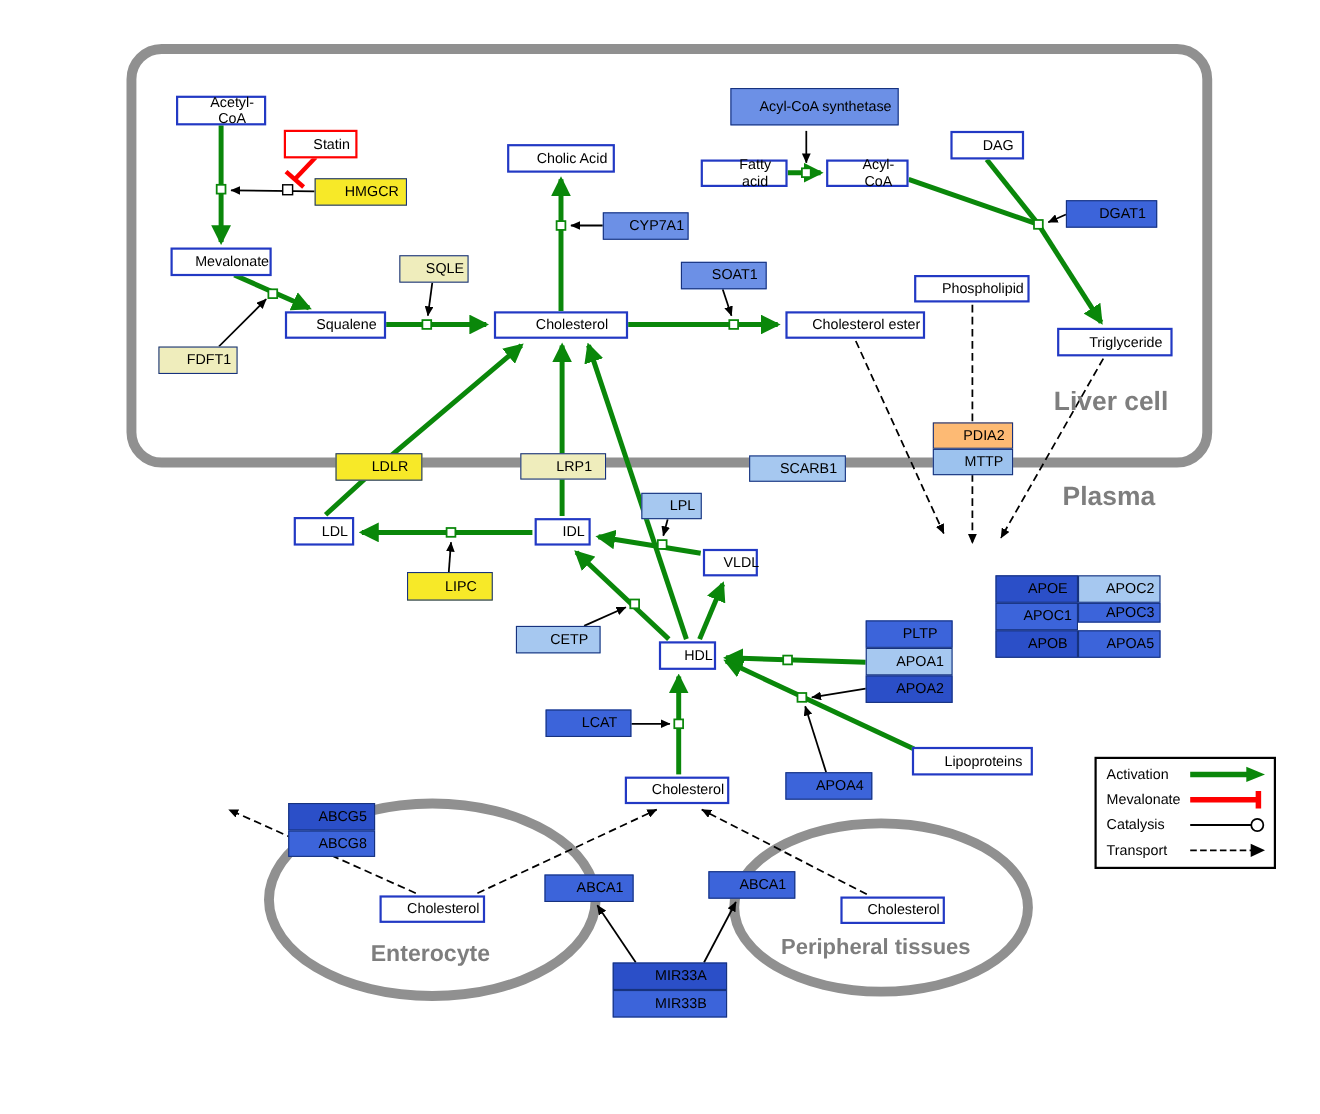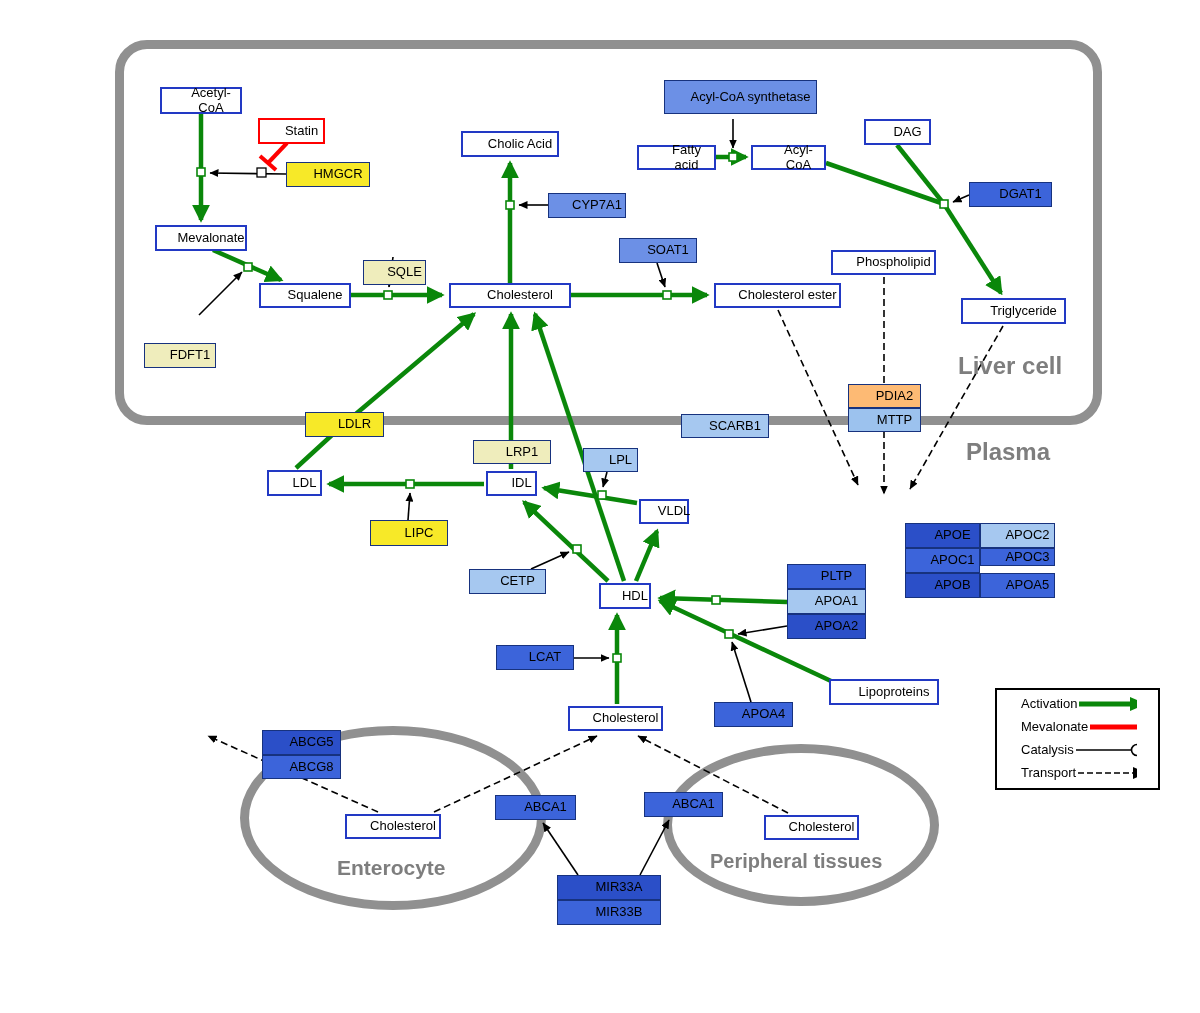--- a/index.html
+++ b/index.html
@@ -11,32 +11,32 @@
   .ellipse { border-radius:50%; }
 
   svg.edges { position:absolute; left:0; top:0; z-index:1; }
 
   .node { position:absolute; z-index:2; display:flex; align-items:center; justify-content:center;
           text-align:center; font-size:13px; color:#000; background:#fff; line-height:1.1; cursor:pointer;padding-left:20px; }
   .metab { border:2px solid #2239c4; }
   .drug  { border:2px solid #ff0000; }
   .gene  { border:1px solid #17327e; }
   .y    { background:#f7e928; }
-  .py   { background:#efedbc;margin-top:28px; }
+  .py   { background:#efedbc; }
   .bl   { background:#a6c8f0; }
   .blm  { background:#fdba74; }
   .blm2 { background:#9cc2ee; }
   .bm   { background:#6c90e6; }
   .bd   { background:#3c64da; }
   .bdd  { background:#2b4fc8; }
 
   .cmpt-label { position:absolute; z-index:2; font-weight:bold; color:#7e7e7e; white-space:nowrap; }
 
   .legend { position:absolute; left:995px; top:688px; width:165px; height:102px;
-            background:#fff; border:2px solid #000; z-index:3; padding:2px 15px; }
+            background:#fff; border:2px solid #000; z-index:3; padding:2px 0; }
   .legend-row { display:flex; align-items:center; justify-content:space-between; height:23px; padding:0 6px 0 9px; }
   .legend-row span { font-size:13px; color:#000; }
 </style>
 </head>
 <body>
 
 <div class="canvas">
 
   <div class="compartment liver" style="left:115px;top:40px;width:987px;height:385px"></div>
   <div class="compartment ellipse" style="left:240px;top:726px;width:306px;height:184px"></div>

